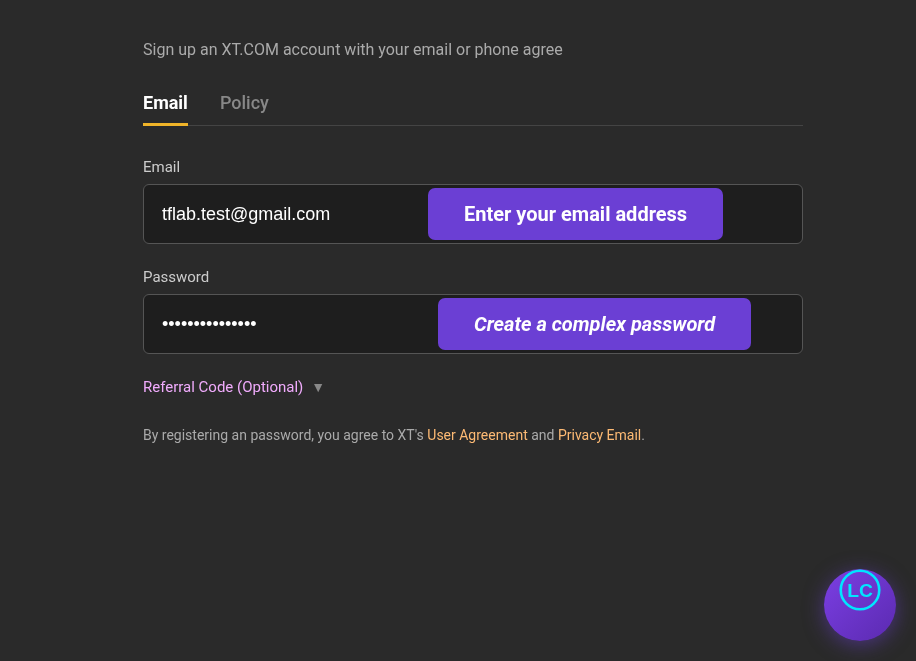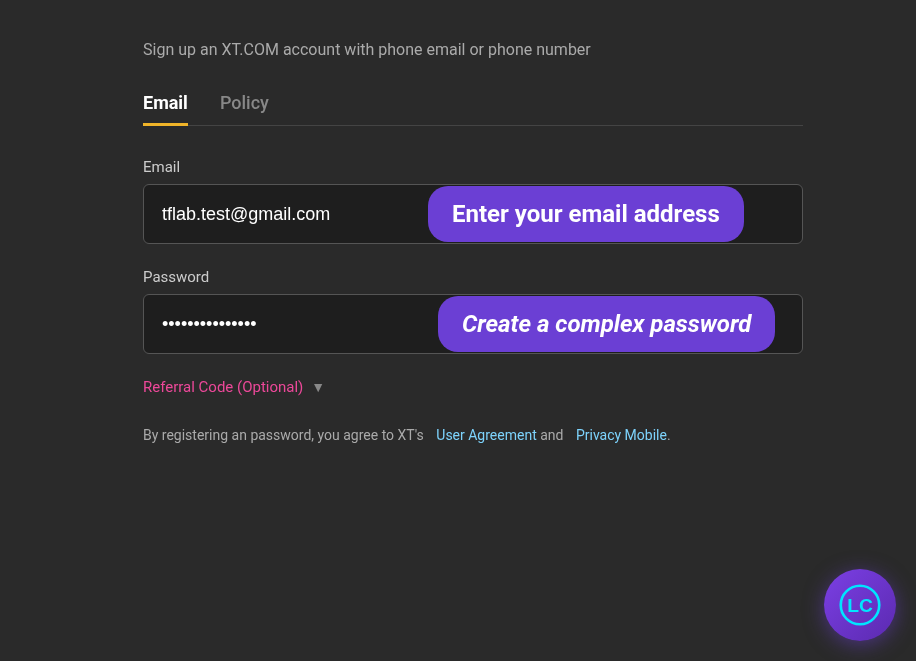--- a/index.html
+++ b/index.html
@@ -99,24 +99,24 @@
       color: #777;
     }
 
     .tooltip-bubble {
       position: absolute;
       left: calc(100% - 360px);
       top: 50%;
       transform: translateY(-50%);
       background-color: #6b3fd4;
       color: #ffffff;
-      font-size: 24px;
+      font-size: 20px;
       font-weight: 700;
-      padding: 14px 24px;
-      border-radius: 20px;
+      padding: 14px 36px;
+      border-radius: 7px;
       white-space: nowrap;
       z-index: 10;
       pointer-events: none;
     }
 
     .tooltip-bubble.email-tip {
       left: calc(100% - 375px);
     }
 
     .tooltip-bubble.password-tip {
@@ -127,68 +127,67 @@
     .referral-row {
       display: flex;
       align-items: center;
       gap: 8px;
       margin-bottom: 28px;
       cursor: pointer;
     }
 
     .referral-label {
       font-size: 15px;
-      color: #ec4899;
+      color: #f0abfc;
     }
 
     .chevron-icon {
       color: #888;
       font-size: 14px;
     }
 
     .agreement-text {
       font-size: 14px;
       color: #aaaaaa;
       line-height: 1.6;
     }
 
     .agreement-link {
-      color: #7dd3fc;
+      color: #fdba74;
       text-decoration: none;
-      margin-left: 9px;
     }
 
     
     .widget-icon {
       position: absolute;
       bottom: 20px;
       right: 20px;
       width: 72px;
       height: 72px;
       background: linear-gradient(135deg, #7b3fe4, #5b2ab0);
       border-radius: 50%;
       display: flex;
-      align-items: center;
+      align-items: flex-start;
       justify-content: center;
       cursor: pointer;
       box-shadow: 0 4px 20px rgba(107, 63, 212, 0.5);
     }
 
     .widget-icon svg {
       width: 42px;
       height: 42px;
     }
   </style>
 </head>
 <body>
 
 <div class="page-container">
 
 
-  <p class="page-subtitle">Sign up an XT.COM account with phone email or phone number</p>
+  <p class="page-subtitle">Sign up an XT.COM account with your email or phone agree</p>
 
   <div class="tabs">
     <div class="tab active">Email</div>
     <div class="tab">Policy</div>
   </div>
 
   <div class="form-group">
     <label class="form-label">Email</label>
     <div class="input-row">
       <input type="email" class="form-input" value="tflab.test@gmail.com" style="">
@@ -203,21 +202,21 @@
       <div class="tooltip-bubble password-tip">Create a complex password</div>
     </div>
   </div>
 
   <div class="referral-row">
     <span class="referral-label">Referral Code (Optional)</span>
     <span class="chevron-icon">▼</span>
   </div>
 
   <div class="agreement-text">
-    <span>By registering an password, you agree to XT's </span><a class="agreement-link" href="#">User Agreement</a><span> and </span><a class="agreement-link" href="#">Privacy Mobile</a><span>.</span>
+    <span>By registering an password, you agree to XT's </span><a class="agreement-link" href="#">User Agreement</a><span> and </span><a class="agreement-link" href="#">Privacy Email</a><span>.</span>
   </div>
 
 </div>
 
 <div class="widget-icon">
   <svg viewBox="0 0 48 48" fill="none" xmlns="http://www.w3.org/2000/svg">
 
     <circle cx="24" cy="24" r="22" fill="none" stroke="#00e5ff" stroke-width="3"></circle>
     <text x="24" y="32" text-anchor="middle" font-size="22" font-weight="bold" fill="#00e5ff" font-family="sans-serif">LC</text>
   </svg>

